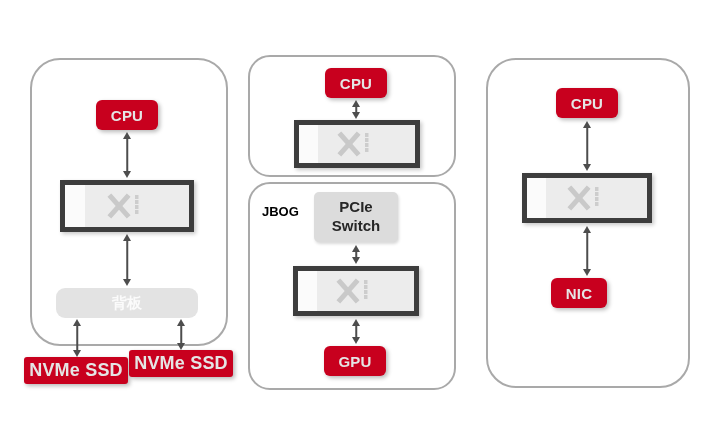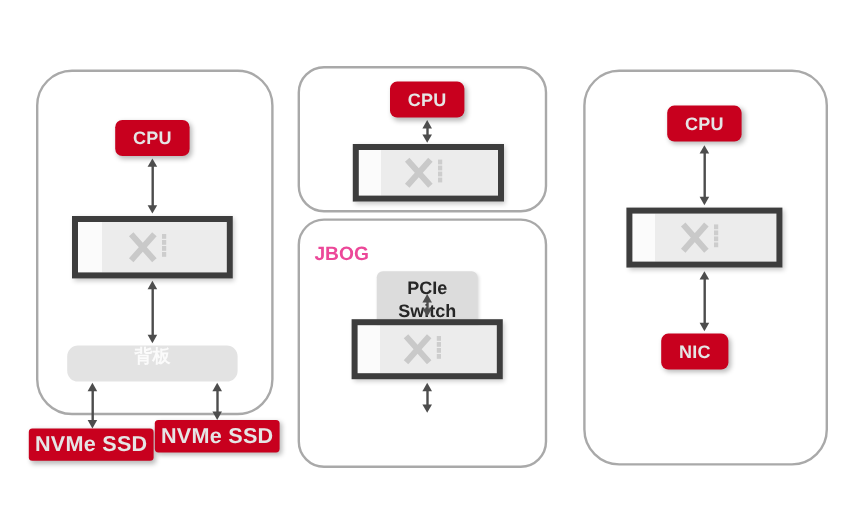--- a/index.html
+++ b/index.html
@@ -22,41 +22,41 @@
     border-radius:6px;box-shadow:2px 2px 4px rgba(0,0,0,0.28);letter-spacing:.2px;
   }
   .red-btn.small-radius{border-radius:3px;font-size:18px;}
 
   .gray-btn{
     position:absolute;display:flex;align-items:center;justify-content:center;
     background:var(--button-gray);border-radius:5px;font-weight:bold;font-size:15px;
     color:#262626;text-align:center;line-height:1.25;box-shadow:1px 2px 3px rgba(0,0,0,0.15);
   }
   .backplane-btn{
-    position:absolute;display:flex;justify-content:center;
+    position:absolute;display:flex;align-items:center;justify-content:center;
     background:#e3e3e3;border-radius:9px;font-weight:bold;font-size:15px;color:#fbfbfb;
   }
 
   .chip{
     position:absolute;border:5px solid var(--chip-frame);
     background:linear-gradient(90deg,#fbfbfb 0,#fbfbfb 16%,#ececec 16%);
     display:flex;align-items:center;justify-content:center;
     box-shadow:2px 2px 4px rgba(0,0,0,0.22);
   }
   .chip svg{display:block;}
 
   .varrow{position:absolute;width:12px;transform:translateX(-50%);}
   .varrow .line{position:absolute;left:50%;top:5px;bottom:5px;width:1.5px;background:var(--arrow);transform:translateX(-50%);}
   .varrow::before{content:"";position:absolute;top:0;left:50%;transform:translateX(-50%);
     border-left:4.5px solid transparent;border-right:4.5px solid transparent;border-bottom:7px solid var(--arrow);}
   .varrow::after{content:"";position:absolute;bottom:0;left:50%;transform:translateX(-50%);
     border-left:4.5px solid transparent;border-right:4.5px solid transparent;border-top:7px solid var(--arrow);}
 
-  .jbog-tag{position:absolute;font-size:16px;font-weight:bold;color:#ec4899;}
-  .pcie-switch{width:84px;height:50px;margin-top:34px;}
+  .jbog-tag{position:absolute;font-size:13px;font-weight:bold;color:#000000;}
+  .pcie-switch{width:84px;height:50px;}
   .pcie-switch span{display:block;width:60px;}
 </style>
 </head>
 <body>
 
 <div id="canvas">
 
   <div class="panel" style="left:30px;top:58px;width:198px;height:288px;border-radius:30px;"></div>
 
   <div class="red-btn" style="left:96px;top:100px;width:62px;height:30px;">
@@ -141,20 +141,23 @@
       <rect x="30" y="7" width="3.5" height="4" fill="#cdcdcd"></rect>
       <rect x="30" y="12" width="3.5" height="4" fill="#cdcdcd"></rect>
       <rect x="30" y="17" width="3.5" height="4" fill="#cdcdcd"></rect>
     </svg>
   </div>
 
   <div class="varrow" style="left:356px;top:319px;height:25px;">
       <span class="line"></span>
     </div>
 
+  <div class="red-btn" style="left:324px;top:346px;width:62px;height:30px;">
+    <span>GPU</span>
+  </div>
 
   <div class="panel" style="left:486px;top:58px;width:204px;height:330px;border-radius:30px;"></div>
 
   <div class="red-btn" style="left:556px;top:88px;width:62px;height:30px;">
     <span>CPU</span>
   </div>
 
   <div class="varrow" style="left:587px;top:121px;height:50px;">
       <span class="line"></span>
     </div>

